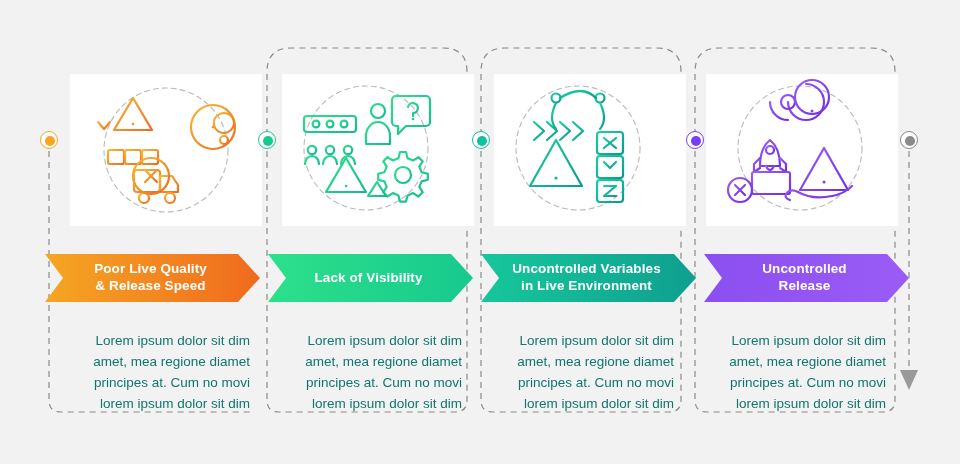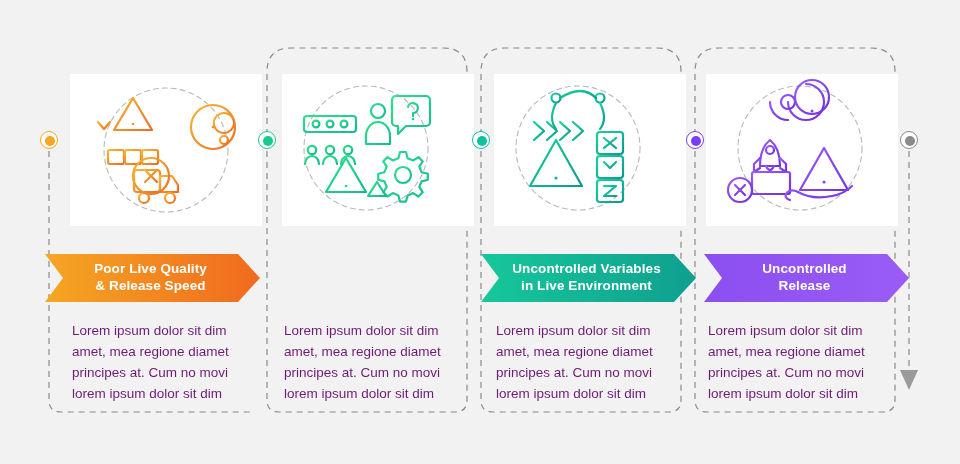--- a/index.html
+++ b/index.html
@@ -61,26 +61,26 @@
     clip-path: polygon(0 0, calc(100% - 22px) 0, 100% 50%, calc(100% - 22px) 100%, 0 100%, 18px 50%);
   }
   .banner-1 { left: 45px;  width: 215px; background: linear-gradient(90deg, #f5a623 0%, #f06a1e 100%); }
   .banner-2 { left: 268px; width: 205px; background: linear-gradient(90deg, #2ce08a 0%, #17c98e 100%); }
   .banner-3 { left: 481px; width: 215px; background: linear-gradient(90deg, #16c79a 0%, #0f9f8f 100%); }
   .banner-4 { left: 704px; width: 205px; background: linear-gradient(90deg, #8b4ff0 0%, #9b5cf6 100%); }
 
   
   .para {
     position: absolute;
-    top: 320px;
+    top: 330px;
     width: 178px;
     font-size: 13.5px;
     line-height: 21px;
-    color: #701a75;
-    text-align: left;
+    color: #0f766e;
+    text-align: right;
   }
   .para-1 { left: 72px; }
   .para-2 { left: 284px; }
   .para-3 { left: 496px; }
   .para-4 { left: 708px; }
 
   
   .dot {
     position: absolute;
     width: 18px;
@@ -327,20 +327,23 @@
   <div class="dot dot-3"></div>
   <div class="dot dot-4"></div>
   <div class="dot dot-5"></div>
 
   <div class="banner banner-1">
     <span>
       <span>Poor Live Quality</span><br>
       <span>&amp; Release Speed</span>
     </span>
   </div>
+  <div class="banner banner-2">
+    <span>Lack of Visibility</span>
+  </div>
   <div class="banner banner-3">
     <span>
       <span>Uncontrolled Variables</span><br>
       <span>in Live Environment</span>
     </span>
   </div>
   <div class="banner banner-4">
     <span>
       <span>Uncontrolled</span><br>
       <span>Release</span>

